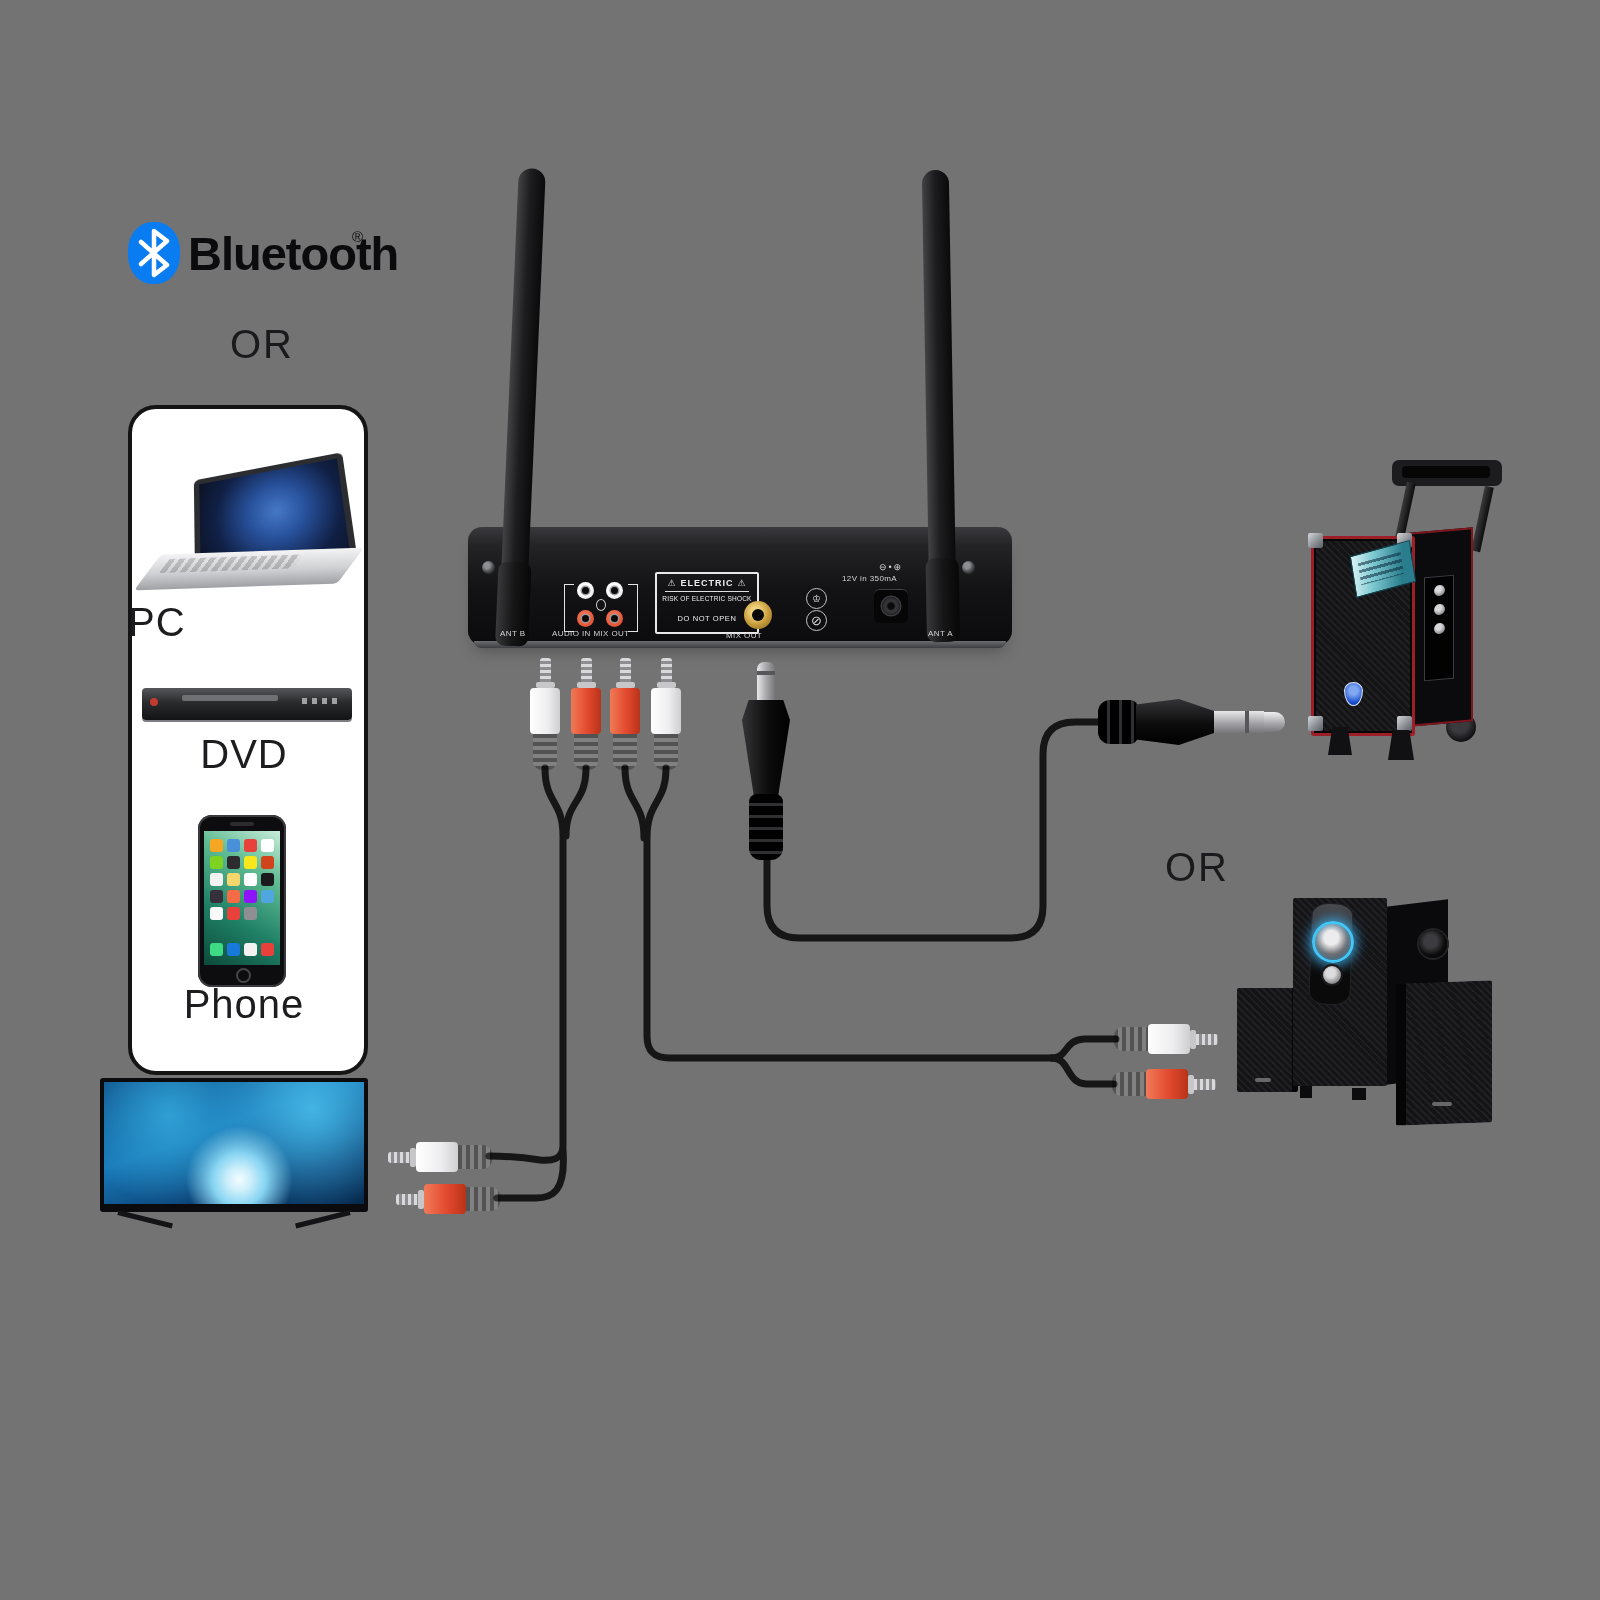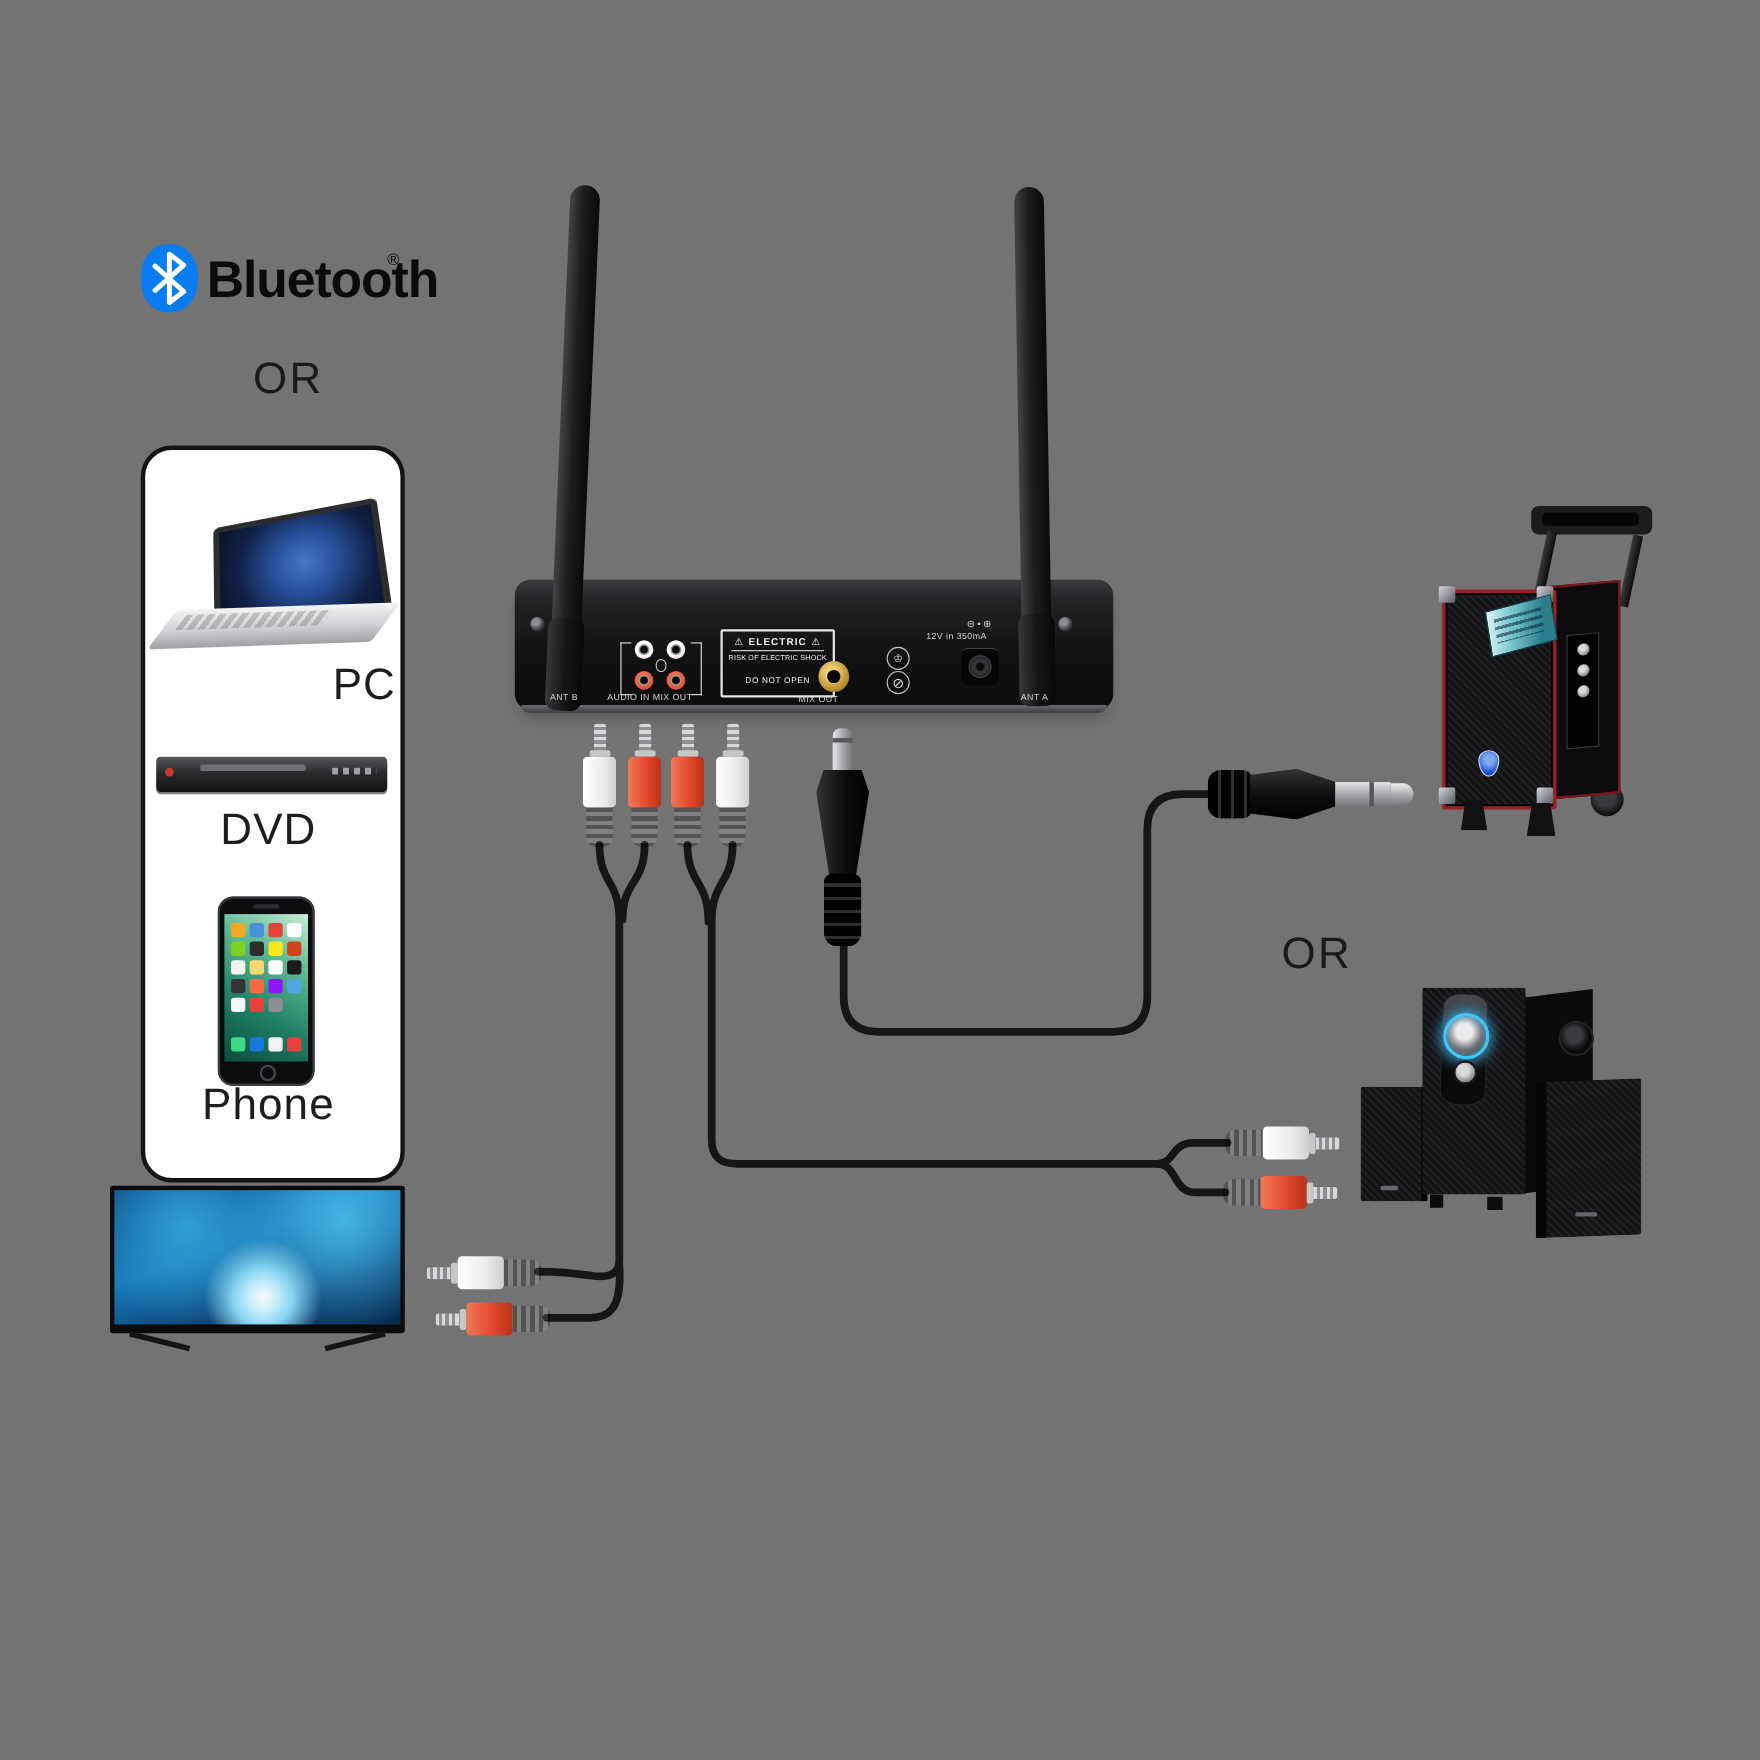--- a/index.html
+++ b/index.html
@@ -19,21 +19,21 @@
   
   .dev-box{left:128px;top:405px;width:232px;height:662px;border:4px solid #141414;border-radius:28px;background:#fff;}
   .laptop-screen{left:190px;top:458px;width:148px;height:106px;border:6px solid #2c2d31;border-radius:6px;
      background:radial-gradient(circle at 55% 45%, #4678c6 0, #27509a 30%, #101f44 65%, #0a101f 100%);
      transform:perspective(600px) rotateX(26deg) rotateY(-14deg) rotate(-4deg);}
   .laptop-base{left:150px;top:551px;width:198px;height:36px;border-radius:4px;
      background:linear-gradient(180deg,#f4f4f5 0,#cfd0d3 55%,#9ea0a4 100%);
      transform:skewX(-38deg) rotate(-2deg);}
   .laptop-kbd{left:12px;top:5px;width:130px;height:14px;border-radius:2px;
      background:repeating-linear-gradient(90deg, rgba(0,0,0,.18) 0 6px, rgba(0,0,0,.02) 6px 10px);}
-  .lbl-pc{left:128px;top:600px;width:232px;text-align:right;}
+  .lbl-pc{left:128px;top:600px;width:232px;text-align:left;}
   .dvd-unit{left:142px;top:688px;width:210px;height:32px;border-radius:4px;
      background:linear-gradient(180deg,#55575a 0,#2a2b2d 45%,#121314 100%);box-shadow:0 2px 0 #7c7e81;}
   .dvd-slot{left:40px;top:7px;width:96px;height:6px;background:#6e7073;border-radius:2px;}
   .dvd-led{left:8px;top:10px;width:8px;height:8px;border-radius:50%;background:#c33b2e;}
   .dvd-btns{right:10px;top:10px;width:40px;height:6px;
      background:repeating-linear-gradient(90deg,#9fa1a4 0 5px, transparent 5px 10px);}
   .lbl-dvd{left:128px;top:732px;width:232px;text-align:center;}
   .phone{left:198px;top:815px;width:88px;height:172px;border-radius:14px;background:#0d0d0f;box-shadow:inset 0 0 0 2px #3a3a3e;}
   .phone-screen{left:6px;top:16px;width:76px;height:134px;background:linear-gradient(210deg,#c8ecd9 0,#5ebb92 30%,#1f8066 65%,#0c4a3b 100%);}
   .phone-home{left:38px;bottom:4px;width:11px;height:11px;border-radius:50%;border:2px solid #47474b;}

